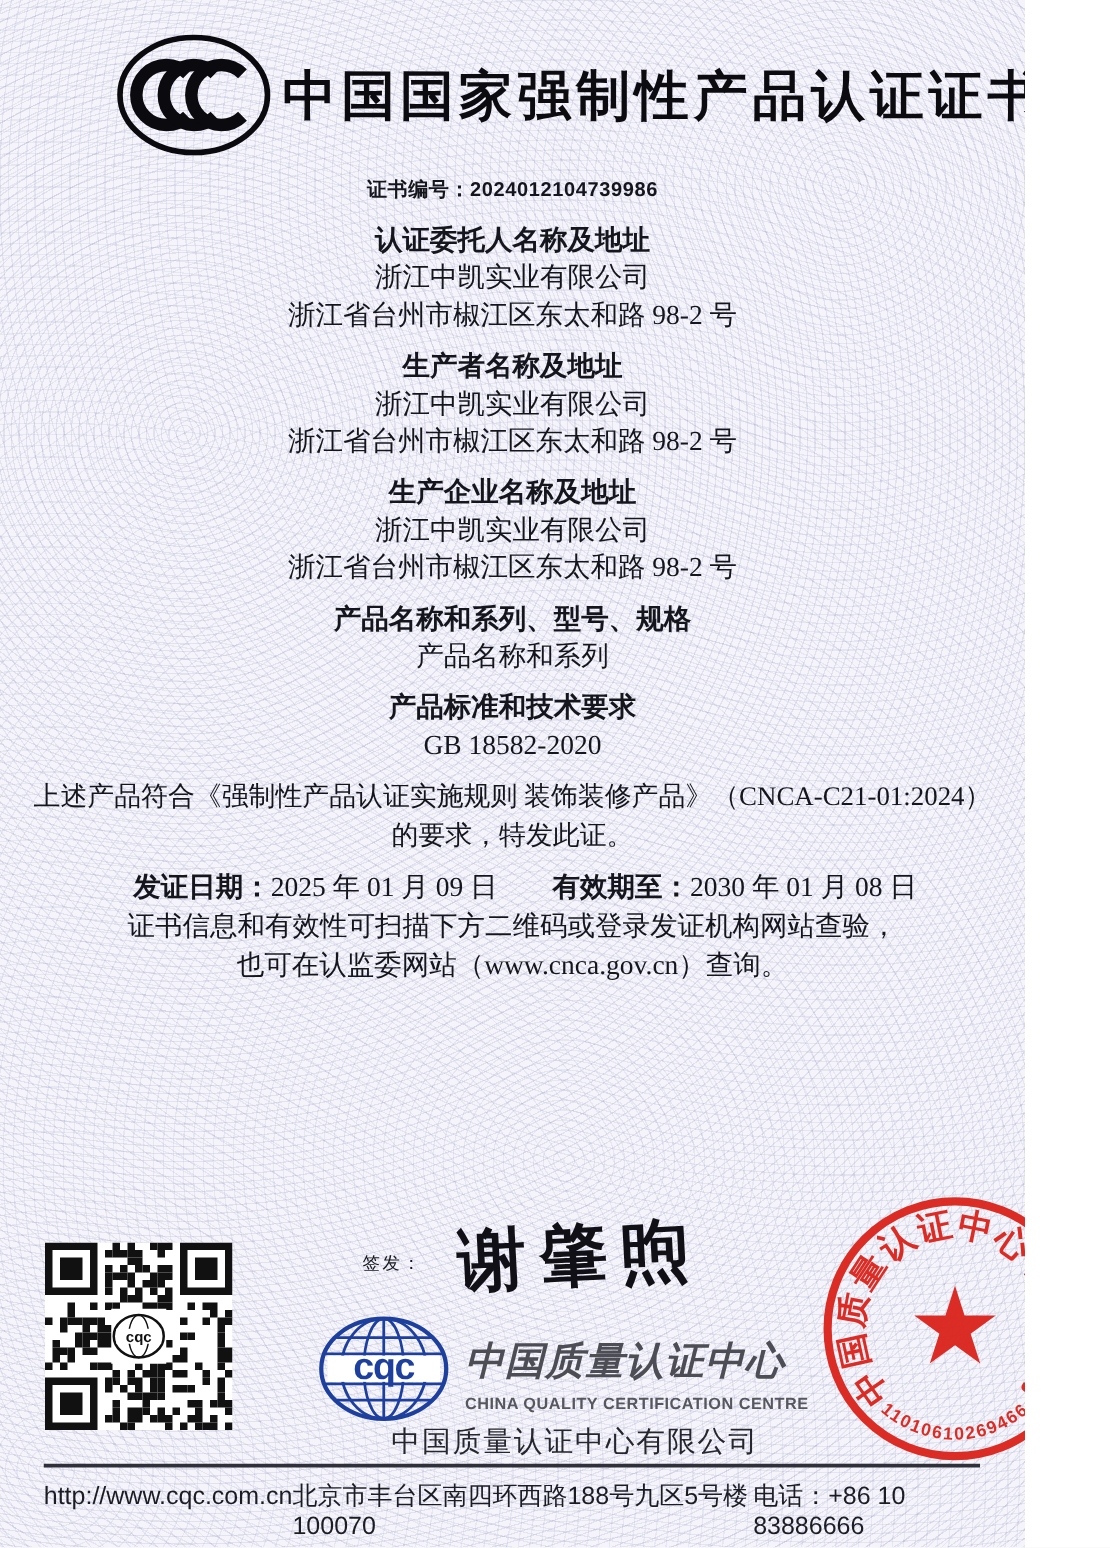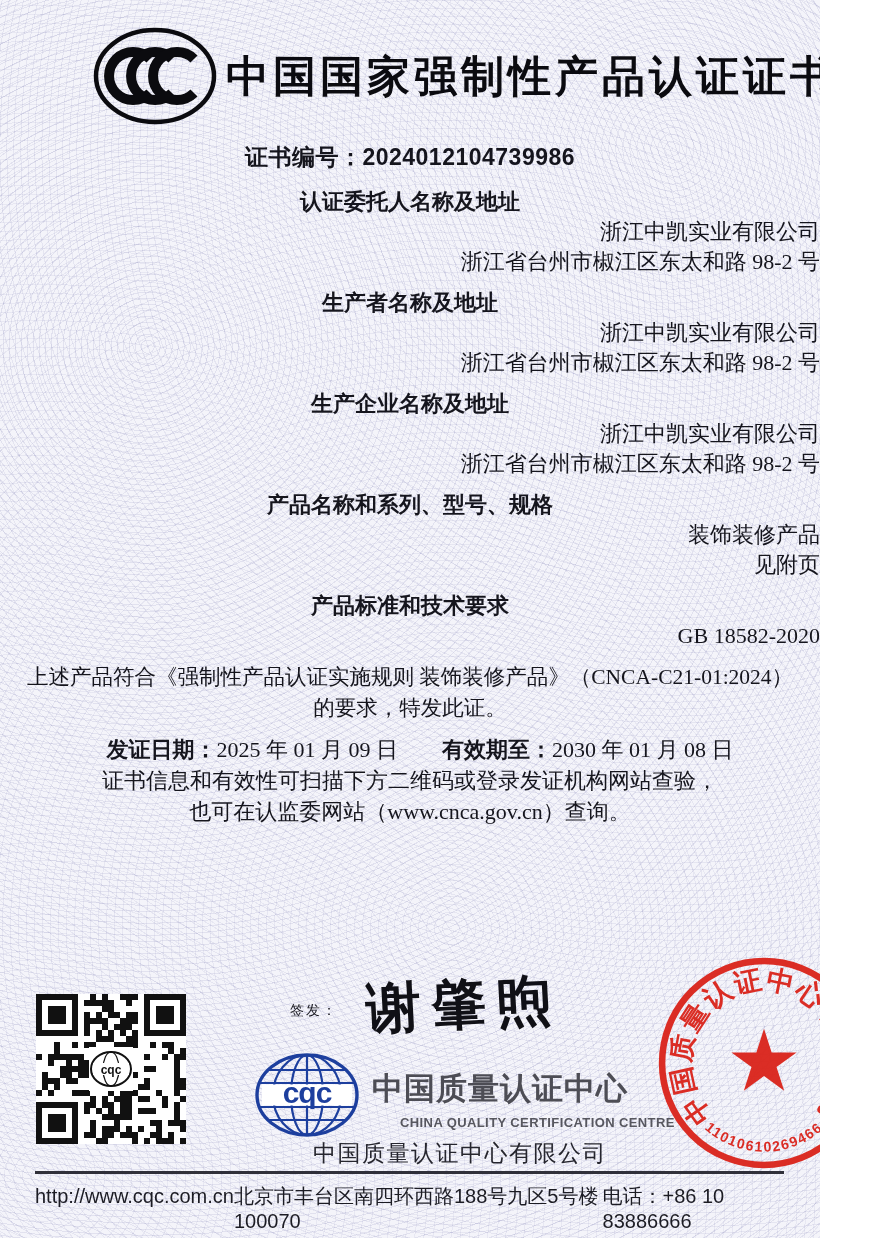--- a/index.html
+++ b/index.html
@@ -18,47 +18,47 @@
   }
   .ccc-logo{position:absolute;left:92px;top:26px;width:126px;height:100px;}
   .title{
     position:absolute;left:226px;right:22px;top:48px;
     text-align:center;
     font-family:"Liberation Sans","DejaVu Sans",sans-serif;
     font-size:43px;font-weight:700;letter-spacing:4px;color:#0b0b10;
     white-space:nowrap;
   }
   .content{position:absolute;top:142px;left:0;right:0;text-align:center;}
-  .cert-no{font-size:23px;font-weight:700;margin-bottom:14px;letter-spacing:.5px;}
+  .cert-no{font-size:16px;font-weight:700;margin-bottom:14px;letter-spacing:.5px;}
   .cert-no .digits{font-family:"Liberation Sans","DejaVu Sans",sans-serif;}
   .section{margin-bottom:11px;}
   .section .heading{font-size:22px;font-weight:700;line-height:30px;}
-  .section .line{font-size:22px;line-height:30px;text-align:right;}
+  .section .line{font-size:22px;line-height:30px;}
   .statement{font-size:21.5px;line-height:31px;margin-top:3px;white-space:nowrap;}
   .dates{font-size:22px;line-height:30px;margin-top:11px;white-space:nowrap;padding-left:20px;}
   .dates .lbl{font-weight:700;}
   .dates .spacer{display:inline-block;width:44px;}
   .verify{font-size:22px;line-height:31px;}
 
   .qr{position:absolute;left:36px;top:994px;width:150px;height:150px;}
   .sign-label{position:absolute;left:290px;top:1002px;font-size:14px;letter-spacing:2px;}
   .signature{
     position:absolute;left:366px;top:968px;
     font-size:55px;font-weight:700;letter-spacing:10px;
     transform:rotate(-3deg);color:#101016;white-space:nowrap;
   }
   .cqc-globe{position:absolute;left:254px;top:1052px;width:106px;height:86px;}
   .org-names{position:absolute;left:372px;top:1068px;white-space:nowrap;}
   .org-cn{
     font-family:"Liberation Sans","DejaVu Sans",sans-serif;
-    font-size:31px;font-weight:600;color:#4d4d55;letter-spacing:1px;
+    font-size:31px;font-weight:600;color:#4d4d55;letter-spacing:1px;font-style:italic;
   }
   .org-en{
     font-family:"Liberation Sans","DejaVu Sans",sans-serif;
-    font-size:13px;font-weight:700;color:#57575f;letter-spacing:.4px;margin-top:5px;margin-left:28px;
+    font-size:13px;font-weight:700;color:#57575f;letter-spacing:.4px;margin-top:5px;
   }
   .company{
     position:absolute;left:140px;width:640px;top:1138px;text-align:center;
     font-family:"Liberation Sans","DejaVu Sans",sans-serif;
     font-size:23px;color:#26262e;letter-spacing:1.5px;white-space:nowrap;
   }
   .seal{position:absolute;left:653px;top:952px;width:222px;height:222px;opacity:.95;}
   .seal-char{font-family:"Liberation Sans","DejaVu Sans",sans-serif;font-weight:700;font-size:27px;fill:#da231a;text-anchor:middle;}
   .seal-num{font-family:"Liberation Sans","DejaVu Sans",sans-serif;font-weight:700;font-size:14px;fill:#da231a;letter-spacing:1.5px;}
   .divider{position:absolute;left:35px;right:36px;top:1171px;height:3px;background:#30303a;}
@@ -101,22 +101,21 @@
     </div>
 
     <div class="section">
       <div class="heading">生产企业名称及地址</div>
       <div class="line">浙江中凯实业有限公司</div>
       <div class="line">浙江省台州市椒江区东太和路 98-2 号</div>
     </div>
 
     <div class="section">
       <div class="heading">产品名称和系列、型号、规格</div>
-      <div class="line">装饰装修产品</div>
-      <div class="line">见附页</div>
+      <div class="line">产品名称和系列</div>
     </div>
 
     <div class="section">
       <div class="heading">产品标准和技术要求</div>
       <div class="line">GB 18582-2020</div>
     </div>
 
     <div class="statement">
       <div>上述产品符合《强制性产品认证实施规则 装饰装修产品》（CNCA-C21-01:2024）</div>
       <div>的要求，特发此证。</div>

